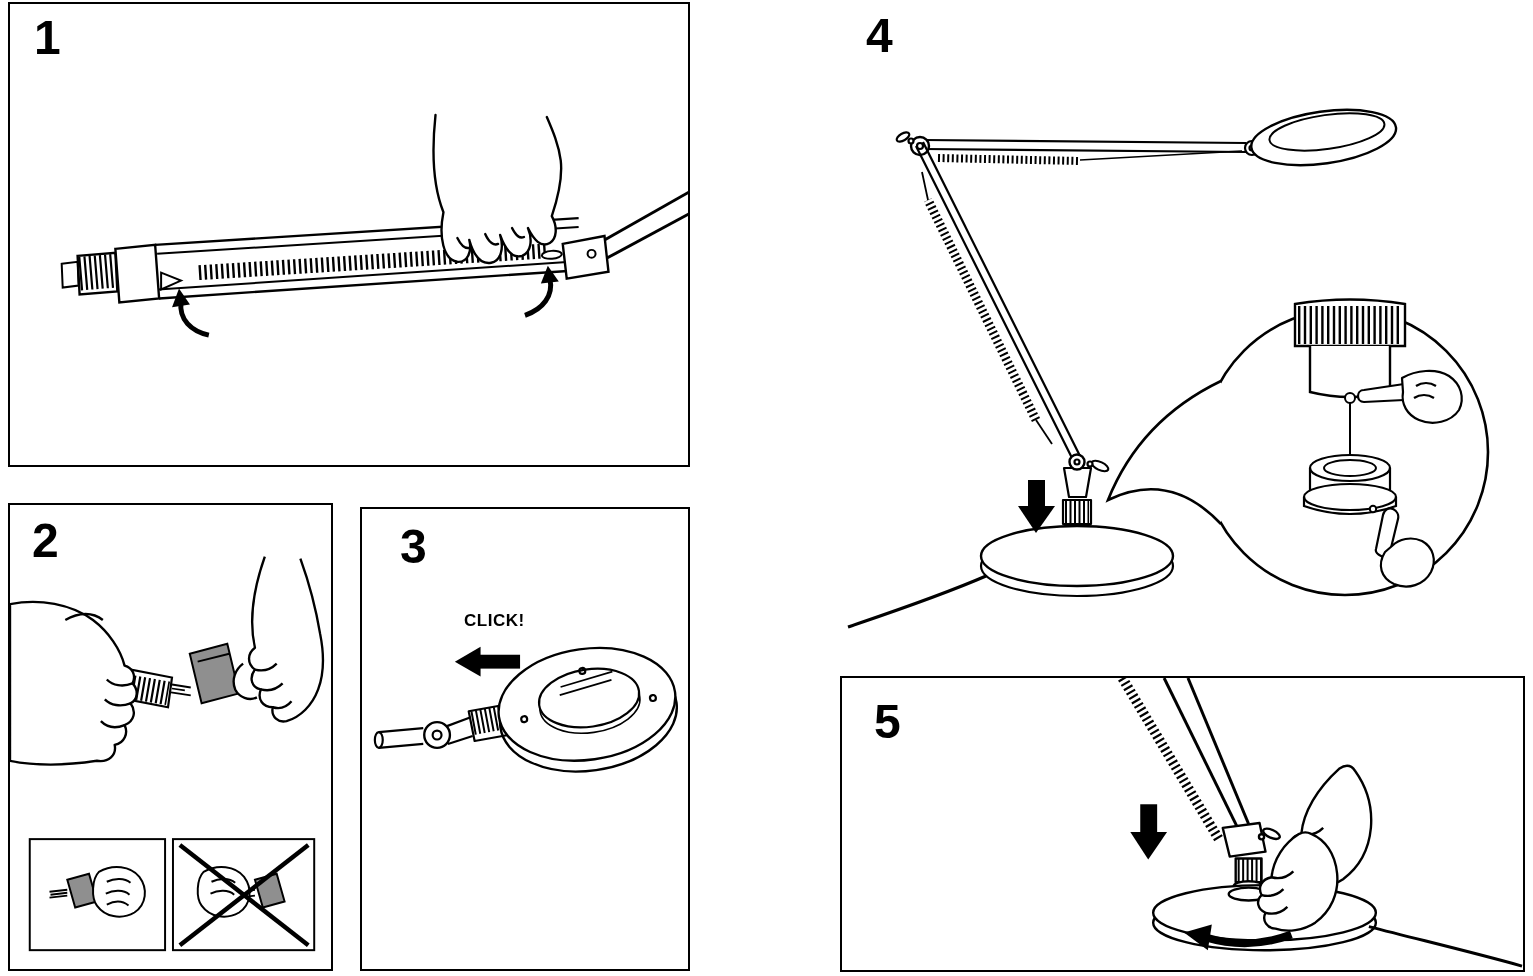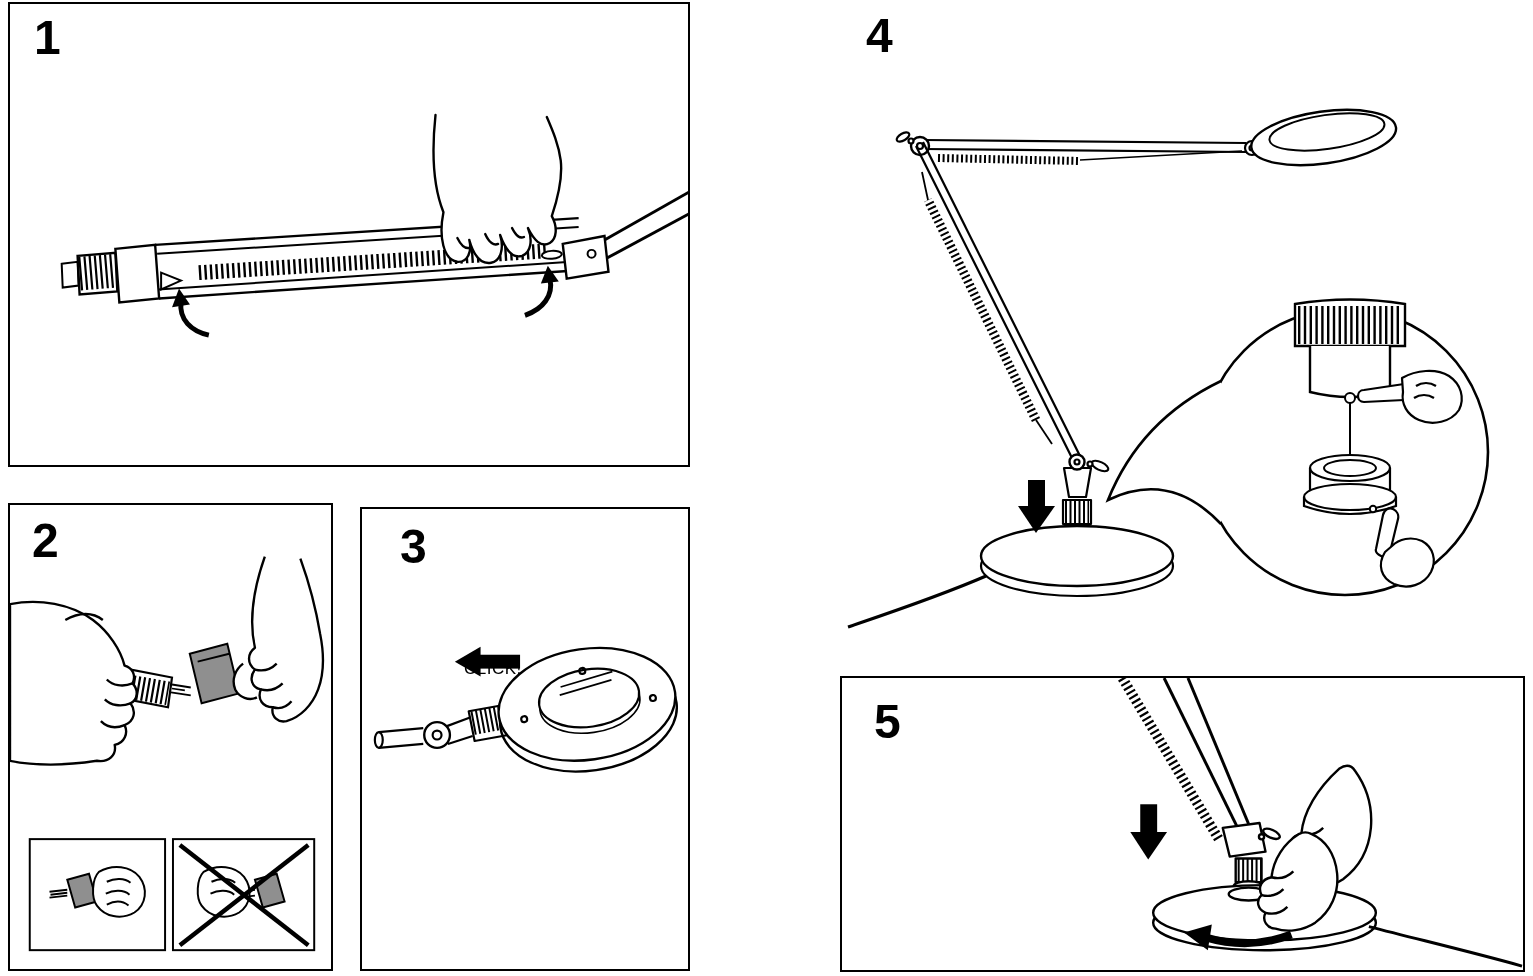--- a/index.html
+++ b/index.html
@@ -2,21 +2,21 @@
 <html><head>
 <meta charset="utf-8">
 <style>
   * { margin:0; padding:0; box-sizing:border-box; }
   html,body { width:1533px; height:976px; background:#fff; font-family:"Liberation Sans", sans-serif; }
   .page { position:relative; width:1533px; height:976px; background:#fff; overflow:hidden; }
   .panel { position:absolute; background:#fff; border:2.5px solid #000; }
   .panel.no-border { border:none; }
   .step-num { position:absolute; font-size:48px; font-weight:bold; color:#000; line-height:1; letter-spacing:1px; z-index:5; }
   .illus { position:absolute; left:0; top:0; width:100%; height:100%; display:block; }
-  .callout { position:absolute; font-size:17px; font-weight:normal; color:#000; letter-spacing:0.5px; z-index:6;margin-top:48px; }
+  .callout { position:absolute; font-size:17px; font-weight:bold; color:#000; letter-spacing:0.5px; z-index:6; }
 </style>
 </head>
 <body>
 
 <div class="page">
 
   <div class="panel" style="left:8px; top:2px; width:682px; height:465px;">
     <div class="step-num" style="left:24px; top:10px;">1</div>
     <svg class="illus" viewBox="0 0 682 465" preserveAspectRatio="none">
       <g stroke="#000" fill="none" stroke-width="2">

